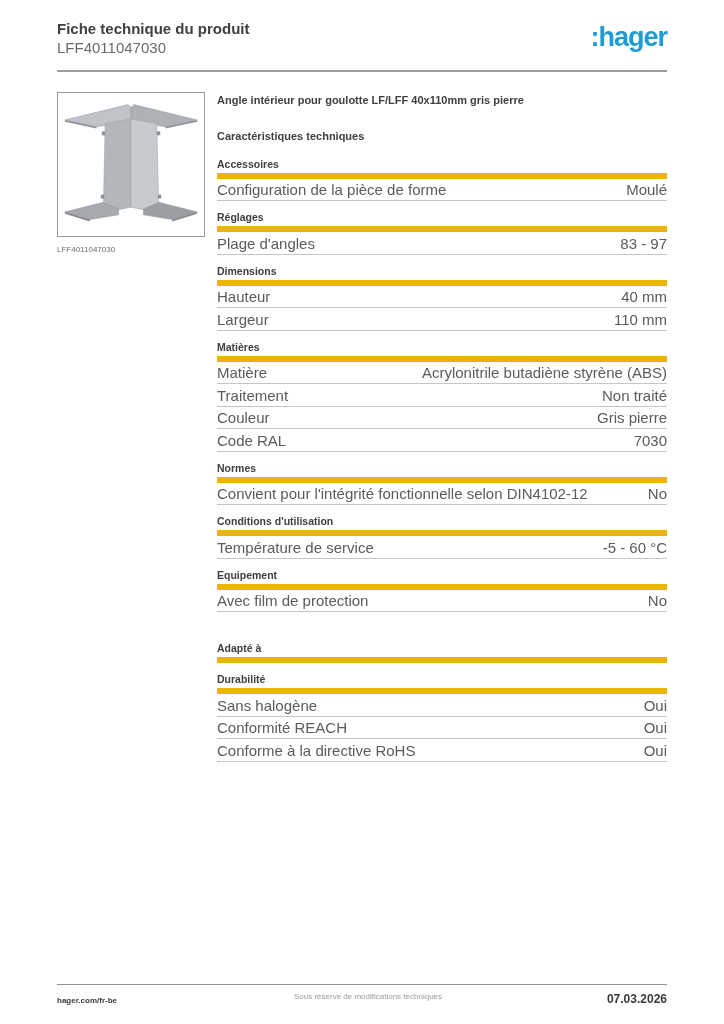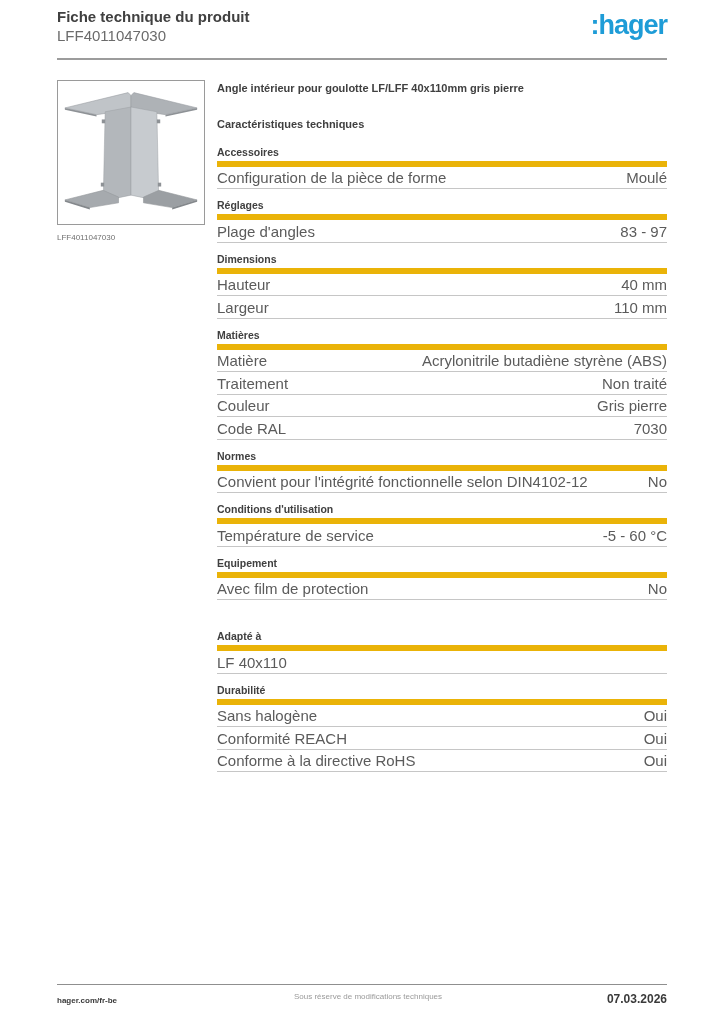--- a/index.html
+++ b/index.html
@@ -4,21 +4,21 @@
 <style>
   * { margin: 0; padding: 0; box-sizing: border-box; }
   html, body { background: #ffffff; }
   body {
     width: 724px; height: 1024px;
     position: relative;
     font-family: "Liberation Sans", "DejaVu Sans", sans-serif;
     color: #3d3d3d;
     overflow: hidden;
   }
-  .page { padding: 8px 57px 0 57px; position: relative; height: 100%; }
+  .page { padding: 20px 57px 0 57px; position: relative; height: 100%; }
 
   
   .doc-header { display: flex; justify-content: space-between; align-items: flex-start; }
   .doc-title { font-size: 15px; font-weight: bold; color: #404040; line-height: 1.25; }
   .doc-ref   { font-size: 15px; color: #6b6b6b; line-height: 1.25; }
   .logo { font-size: 27px; font-weight: bold; letter-spacing: -1px; line-height: 1; margin-top: 4px; }
   .header-rule { border-bottom: 2px solid #9c9c9c; margin-top: 12px; }
 
   
   .content { display: flex; margin-top: 20px; }
@@ -201,26 +201,20 @@
     <div class="rows">
   <div class="row">
     <span class="lbl">Avec film de protection</span>
     <span class="val">No</span>
   </div>
 </div>
   </section>
 
   <section class="spec-section spaced">
     <h3 class="sec-title">Adapté à</h3>
-    <div class="rows">
-  <div class="row">
-    <span class="lbl">LF 40x110</span>
-    <span class="val"></span>
-  </div>
-</div>
   </section>
 
   <section class="spec-section">
     <h3 class="sec-title">Durabilité</h3>
     <div class="rows">
   <div class="row">
     <span class="lbl">Sans halogène</span>
     <span class="val">Oui</span>
   </div>
 

